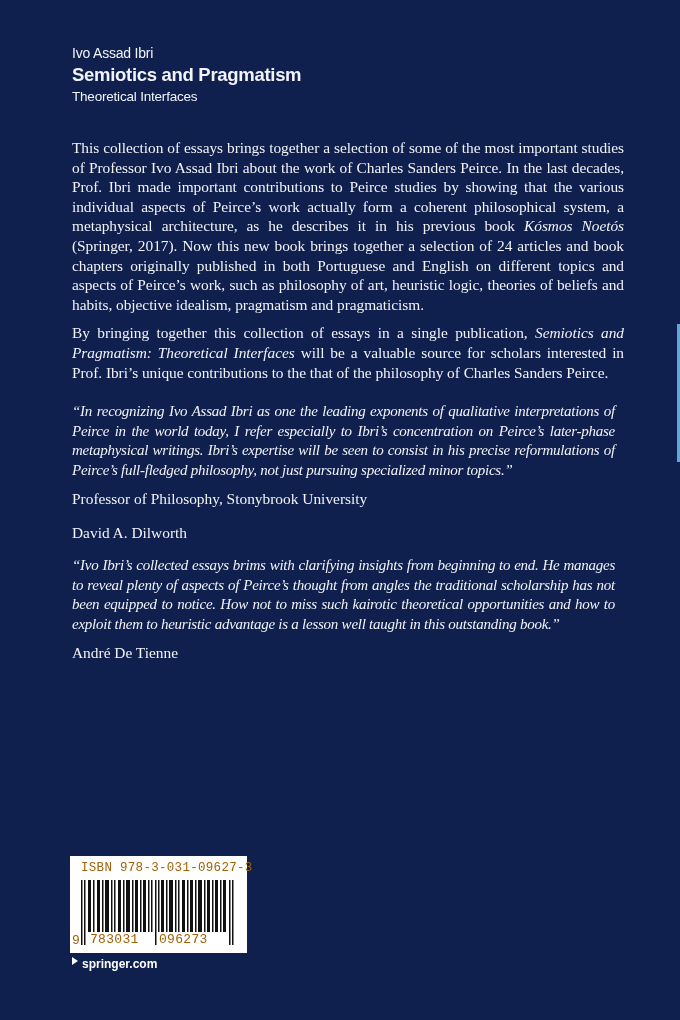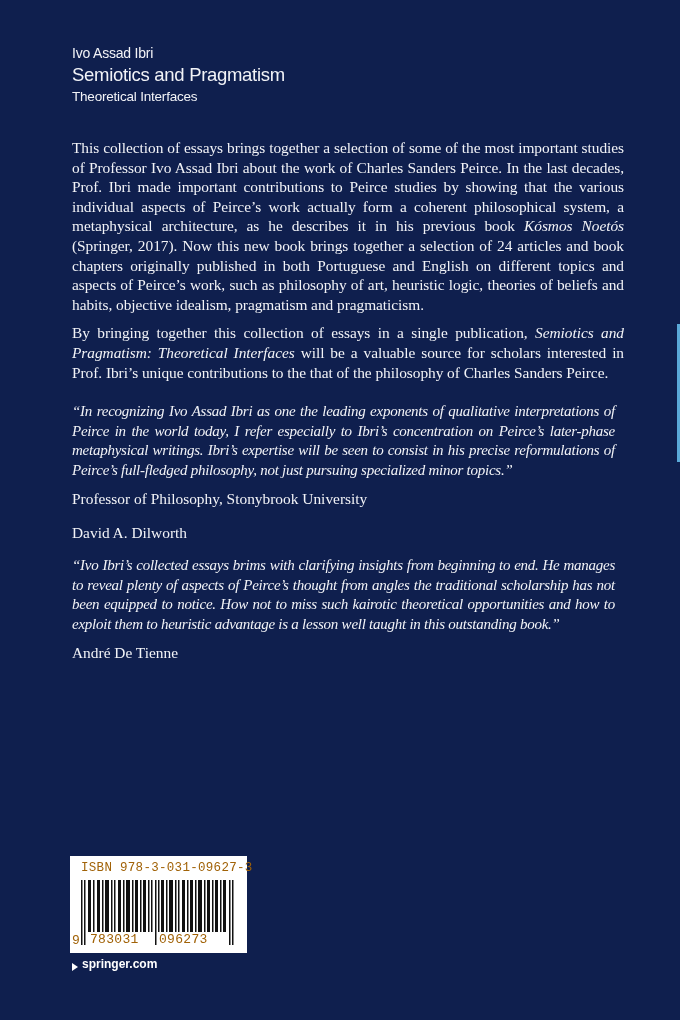--- a/index.html
+++ b/index.html
@@ -5,21 +5,21 @@
   html, body { margin: 0; padding: 0; }
   body {
     width: 680px; height: 1020px; overflow: hidden;
     background: #0f1f4e;
     color: #f2f3f7;
     position: relative;
     font-family: "Liberation Serif", "DejaVu Serif", serif;
   }
   .header { position: absolute; left: 72px; top: 44px; font-family: "Liberation Sans", "DejaVu Sans", sans-serif; }
   .author { font-size: 14px; letter-spacing: -0.2px; line-height: 18px; }
-  .title { font-size: 18.5px; font-weight: normal; line-height: 26px; letter-spacing: -0.3px; margin-top: 0px; }
+  .title { font-size: 18.5px; font-weight: bold; line-height: 26px; letter-spacing: -0.3px; margin-top: 0px; }
   .subtitle { font-size: 13.5px; line-height: 18px; letter-spacing: -0.2px; }
 
   .content { position: absolute; left: 72px; top: 138px; width: 552px; }
   .para { font-size: 15.4px; line-height: 19.6px; text-align: justify; margin: 0 0 9px 0; letter-spacing: -0.05px; }
   .quote { font-style: italic; font-size: 15px; line-height: 19.5px; text-align: justify; margin: 20px 9px 9px 0; letter-spacing: -0.25px; }
   .quote.second { margin-top: 12px; }
   .attrib { font-size: 15.4px; line-height: 19.6px; margin: 0 0 14px 0; }
   .attrib.affil { margin-bottom: 0; }
   em { font-style: italic; }
 
@@ -29,21 +29,21 @@
     position: absolute; left: 70px; top: 856px; width: 177px; height: 97px;
     background: #ffffff; color: #a16207;
     font-family: "Liberation Mono", "DejaVu Sans Mono", monospace;
   }
   .isbn-text { position: absolute; left: 11px; top: 5px; font-size: 12.5px; letter-spacing: 0.3px; white-space: nowrap; }
   .bars { position: absolute; left: 11px; top: 24px; width: 156px; height: 65px; }
   .digit-lead { position: absolute; left: 2px; top: 77px; font-size: 13px; }
   .digit-grp1 { position: absolute; left: 19px; top: 76px; font-size: 13px; background: #fff; padding: 0 1px; letter-spacing: 0.3px; }
   .digit-grp2 { position: absolute; left: 88px; top: 76px; font-size: 13px; background: #fff; padding: 0 1px; letter-spacing: 0.3px; }
 
-  .springer { position: absolute; left: 72px; top: 957px; font-family: "Liberation Sans", "DejaVu Sans", sans-serif; font-weight: bold; font-size: 12px; color: #fff; display: flex; align-items: flex-end; gap: 4px; }
+  .springer { position: absolute; left: 72px; top: 957px; font-family: "Liberation Sans", "DejaVu Sans", sans-serif; font-weight: bold; font-size: 12px; color: #fff; display: flex; align-items: flex-start; gap: 4px; }
   .tri { width: 0; height: 0; border-top: 4px solid transparent; border-bottom: 4px solid transparent; border-left: 6px solid #fff; }
 </style>
 </head>
 <body>
 
 <div class="header">
   <div class="author">Ivo Assad Ibri</div>
   <div class="title">Semiotics and Pragmatism</div>
   <div class="subtitle">Theoretical Interfaces</div>
 </div>

